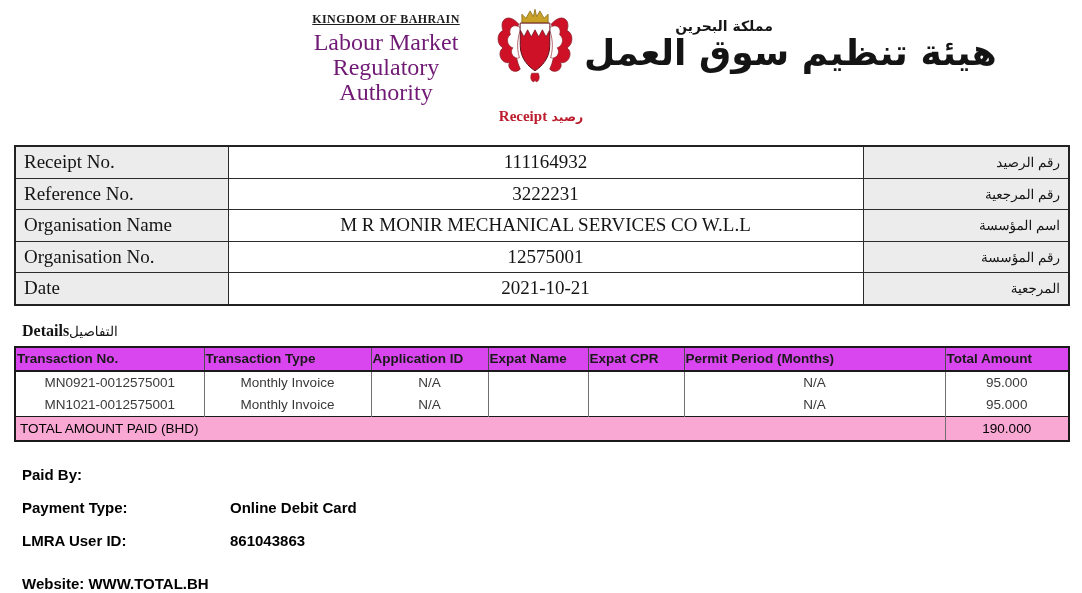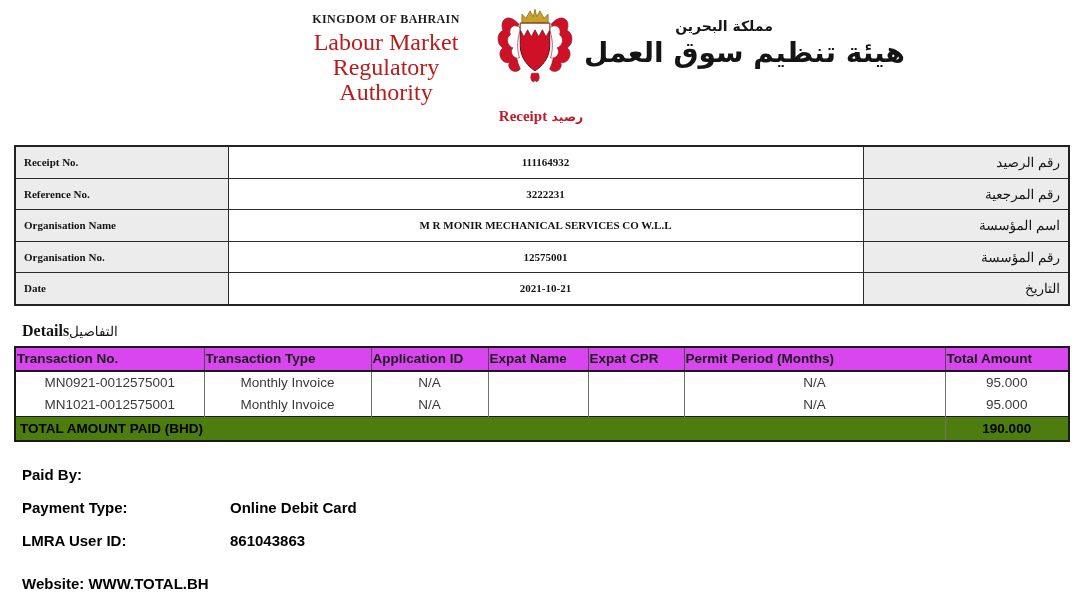--- a/index.html
+++ b/index.html
@@ -3,52 +3,52 @@
 <meta charset="utf-8">
 <style>
   html,body{margin:0;padding:0;}
   body{
     width:1082px;height:593px;background:#ffffff;overflow:hidden;
     font-family:"Liberation Sans", sans-serif;color:#000;
   }
   
   .header{display:flex;align-items:flex-start;margin:6px 0 0 286px;}
   .hdr-en{width:200px;text-align:center;font-family:"Liberation Serif", serif;color:#222;margin-top:6px;}
-  .hdr-en .country{font-size:12px;font-weight:bold;letter-spacing:.4px;margin-bottom:3px;color:#1c1c1c;}
-  .hdr-en .org{font-size:24px;line-height:25px;color:#b91c1c;}
+  .hdr-en .country{font-size:12px;font-weight:bold;letter-spacing:.4px;margin-bottom:3px;color:#1c1c1c;text-decoration:underline;}
+  .hdr-en .org{font-size:24px;line-height:25px;color:#701a75;}
   .crest{width:82px;height:82px;margin:0 8px;flex:none;}
   .hdr-ar{width:280px;text-align:center;font-family:"DejaVu Sans", sans-serif;color:#141414;margin-top:12px;}
   .hdr-ar .ar-top{font-size:14px;font-weight:bold;}
-  .hdr-ar .ar-main{font-size:28px;font-weight:bold;line-height:38px;white-space:nowrap;}
+  .hdr-ar .ar-main{font-size:36px;font-weight:bold;line-height:38px;white-space:nowrap;}
   .receipt-title{width:1082px;text-align:center;margin-top:2px;color:#bc1e2d;font-weight:bold;}
   .receipt-title .en{font-family:"Liberation Serif", serif;font-size:15px;}
   .receipt-title .ar{font-family:"DejaVu Sans", sans-serif;font-size:12.5px;}
   
   table{border-spacing:0;}
   .info-table{border-collapse:collapse;margin:20px 0 0 14px;width:1054px;table-layout:fixed;
     font-family:"Liberation Serif", serif;border:2px solid #222;}
-  .info-table td{border:1.5px solid #2b2b2b;height:30.5px;font-size:11px;font-weight:bold;
+  .info-table td{border:1.5px solid #2b2b2b;height:30.5px;font-size:19px;font-weight:normal;
     color:#141414;padding:0 8px;overflow:hidden;white-space:nowrap;}
   .info-table td.lbl{background:#ececec;text-align:left;}
   .info-table td.val{text-align:center;}
   .info-table td.arl{background:#ececec;text-align:right;font-family:Liberation Sans, sans-serif;
     font-weight:400;font-size:13.5px;}
   
   .details-head{width:1054px;margin:16px 0 0 14px;display:flex;justify-content:flex-start;align-items:baseline;}
   .details-title{font-family:"Liberation Serif", serif;font-weight:bold;font-size:16px;padding-left:8px;color:#141414;}
   .details-title-ar{font-family:Liberation Sans, sans-serif;font-size:13.5px;color:#141414;}
   .details-table{border-collapse:collapse;margin:6px 0 0 14px;width:1054px;table-layout:fixed;
     font-size:13.5px;border:2px solid #1a1a1a;}
   .details-table th{background:#d946ef;font-weight:bold;color:#1a1a1a;height:20px;
     border-left:1px solid #4d4d4d;border-right:1px solid #4d4d4d;border-bottom:2px solid #1a1a1a;
     text-align:left;overflow:hidden;white-space:nowrap;}
   .details-table td{height:20px;text-align:center;color:#3a3a3a;
     border-left:1px solid #707070;border-right:1px solid #707070;overflow:hidden;white-space:nowrap;}
   .details-table td.amount, .details-table th.amount{text-align:center;}
-  .details-table tr.total-row td{background:#4d7c0f;border-top:1.5px solid #1a1a1a;font-weight:bold;
+  .details-table tr.total-row td{background:#f9a8d4;border-top:1.5px solid #1a1a1a;font-weight:normal;
     color:#000;height:21px;}
   .details-table td.total-label{text-align:left;padding-left:4px;}
   
   .paid-block{margin:24px 0 0 22px;font-size:15px;font-weight:bold;color:#000;}
   .paid-row{display:flex;margin-bottom:16px;}
   .paid-row .plabel{width:208px;flex:none;}
   .footer{margin:26px 0 0 22px;font-size:15px;font-weight:bold;line-height:18.5px;color:#000;}
 </style>
 </head>
 <body>
@@ -104,21 +104,21 @@
       <td class="arl" dir="rtl">اسم المؤسسة</td>
     </tr>
     <tr>
       <td class="lbl">Organisation No.</td>
       <td class="val">12575001</td>
       <td class="arl" dir="rtl">رقم المؤسسة</td>
     </tr>
     <tr>
       <td class="lbl">Date</td>
       <td class="val">2021-10-21</td>
-      <td class="arl" dir="rtl">التاريخ</td>
+      <td class="arl" dir="rtl">المرجعية</td>
     </tr>
   </tbody>
 </table>
 
 <div class="details-head">
   <span class="details-title">Details</span>
   <span class="details-title-ar" dir="rtl">التفاصيل</span>
 </div>
 
 <table class="details-table">

